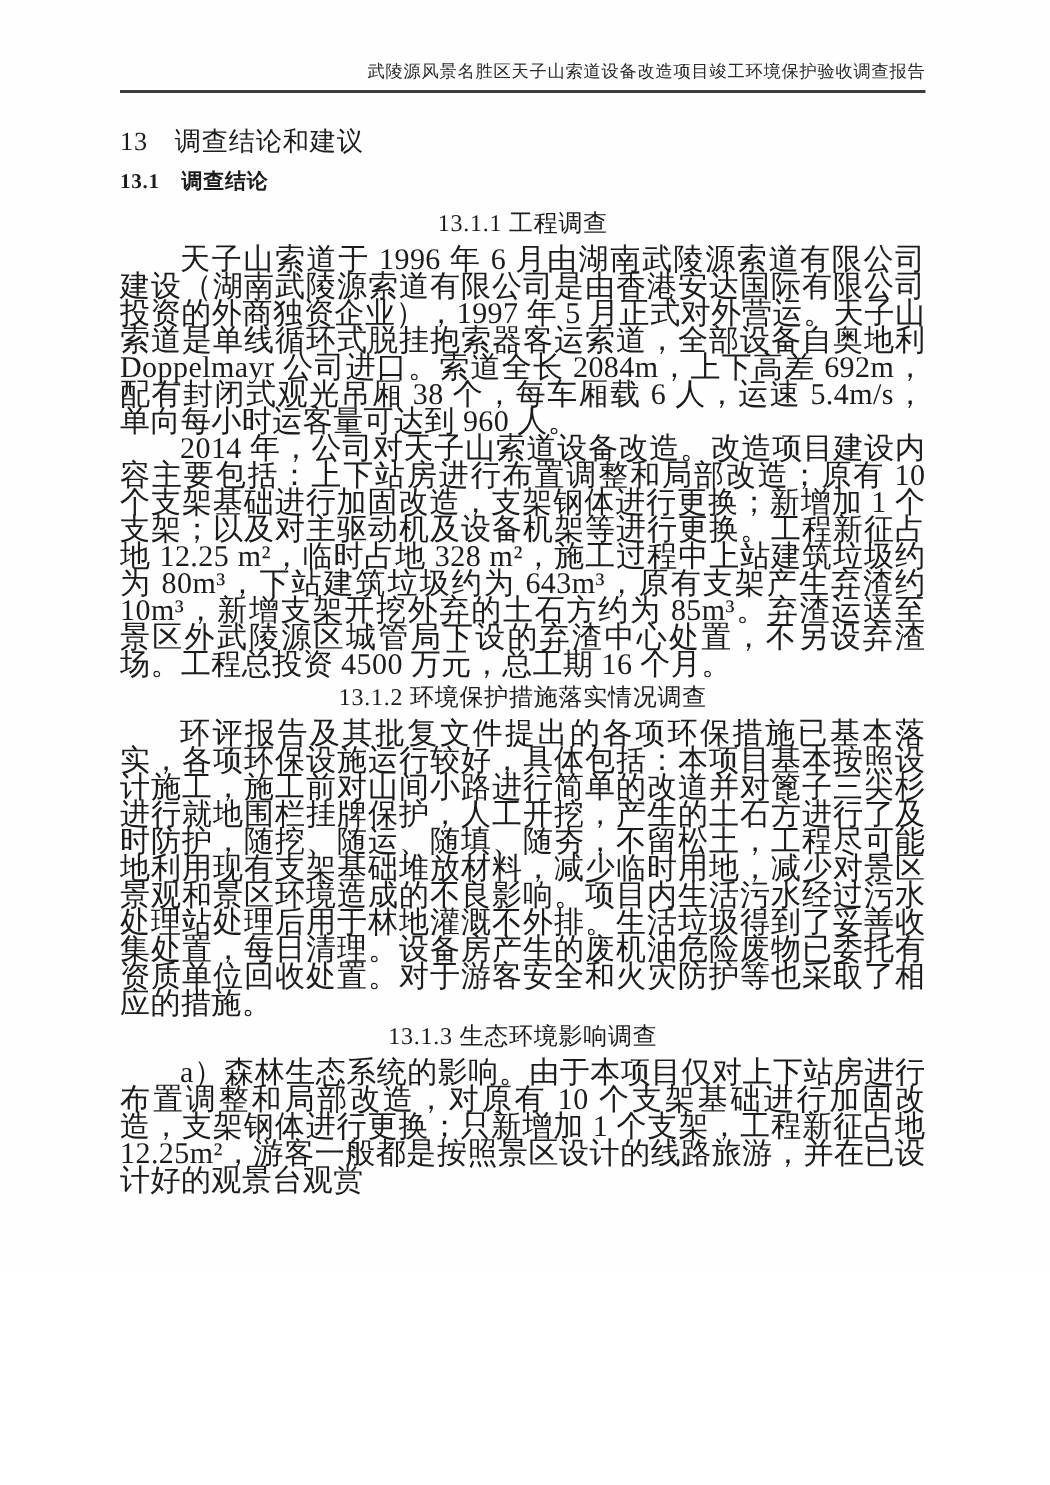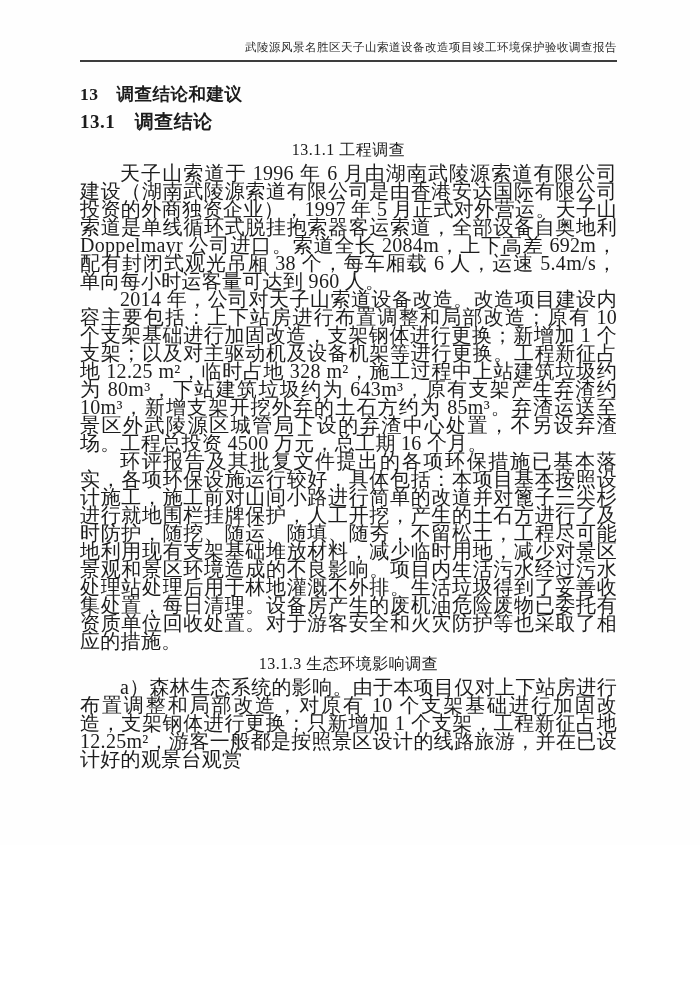--- a/index.html
+++ b/index.html
@@ -30,27 +30,27 @@
     border-bottom: 2px solid #3d3d3d;
   }
   .content {
     position: absolute;
     top: 80px;
     left: 80px;
     width: 537px;
   }
   .h1-block {
     font-size: 17.5px;
-    font-weight: bold;
+    font-weight: normal;
     line-height: 28px;
     margin: 0;
     letter-spacing: 0.5px;
   }
   .h2-block {
-    font-size: 19px;
+    font-size: 14px;
     font-weight: bold;
     line-height: 28px;
     margin: 0;
     letter-spacing: 0.5px;
   }
   .h3-block {
     font-size: 16px;
     font-weight: normal;
     line-height: 28px;
     margin: 0;
@@ -86,20 +86,21 @@
   <div class="content">
 
     <div class="h1-block">13　调查结论和建议</div>
 
     <div class="h2-block">13.1　调查结论</div>
 
     <div class="h3-block">13.1.1 工程调查</div>
     <p class="para">天子山索道于 1996 年 6 月由湖南武陵源索道有限公司建设（湖南武陵源索道有限公司是由香港安达国际有限公司投资的外商独资企业），1997 年 5 月正式对外营运。天子山索道是单线循环式脱挂抱索器客运索道，全部设备自奥地利 Doppelmayr 公司进口。索道全长 2084m，上下高差 692m，配有封闭式观光吊厢 38 个，每车厢载 6 人，运速 5.4m/s，单向每小时运客量可达到 960 人。</p>
     <p class="para">2014 年，公司对天子山索道设备改造。改造项目建设内容主要包括：上下站房进行布置调整和局部改造；原有 10 个支架基础进行加固改造，支架钢体进行更换；新增加 1 个支架；以及对主驱动机及设备机架等进行更换。工程新征占地 12.25 m²，临时占地 328 m²，施工过程中上站建筑垃圾约为 80m³，下站建筑垃圾约为 643m³，原有支架产生弃渣约 10m³，新增支架开挖外弃的土石方约为 85m³。弃渣运送至景区外武陵源区城管局下设的弃渣中心处置，不另设弃渣场。工程总投资 4500 万元，总工期 16 个月。</p>
 
+    <div class="h3-block">13.1.2 环境保护措施落实情况调查</div>
     <p class="para">环评报告及其批复文件提出的各项环保措施已基本落实，各项环保设施运行较好，具体包括：本项目基本按照设计施工，施工前对山间小路进行简单的改道并对篦子三尖杉进行就地围栏挂牌保护，人工开挖，产生的土石方进行了及时防护，随挖、随运、随填、随夯，不留松土，工程尽可能地利用现有支架基础堆放材料，减少临时用地，减少对景区景观和景区环境造成的不良影响。项目内生活污水经过污水处理站处理后用于林地灌溉不外排。生活垃圾得到了妥善收集处置，每日清理。设备房产生的废机油危险废物已委托有资质单位回收处置。对于游客安全和火灾防护等也采取了相应的措施。</p>
 
     <div class="h3-block">13.1.3 生态环境影响调查</div>
     <p class="para">a）森林生态系统的影响。由于本项目仅对上下站房进行布置调整和局部改造，对原有 10 个支架基础进行加固改造，支架钢体进行更换；只新增加 1 个支架，工程新征占地 12.25m²，游客一般都是按照景区设计的线路旅游，并在已设计好的观景台观赏</p>
 
   </div>
 
 
 </div>
 

